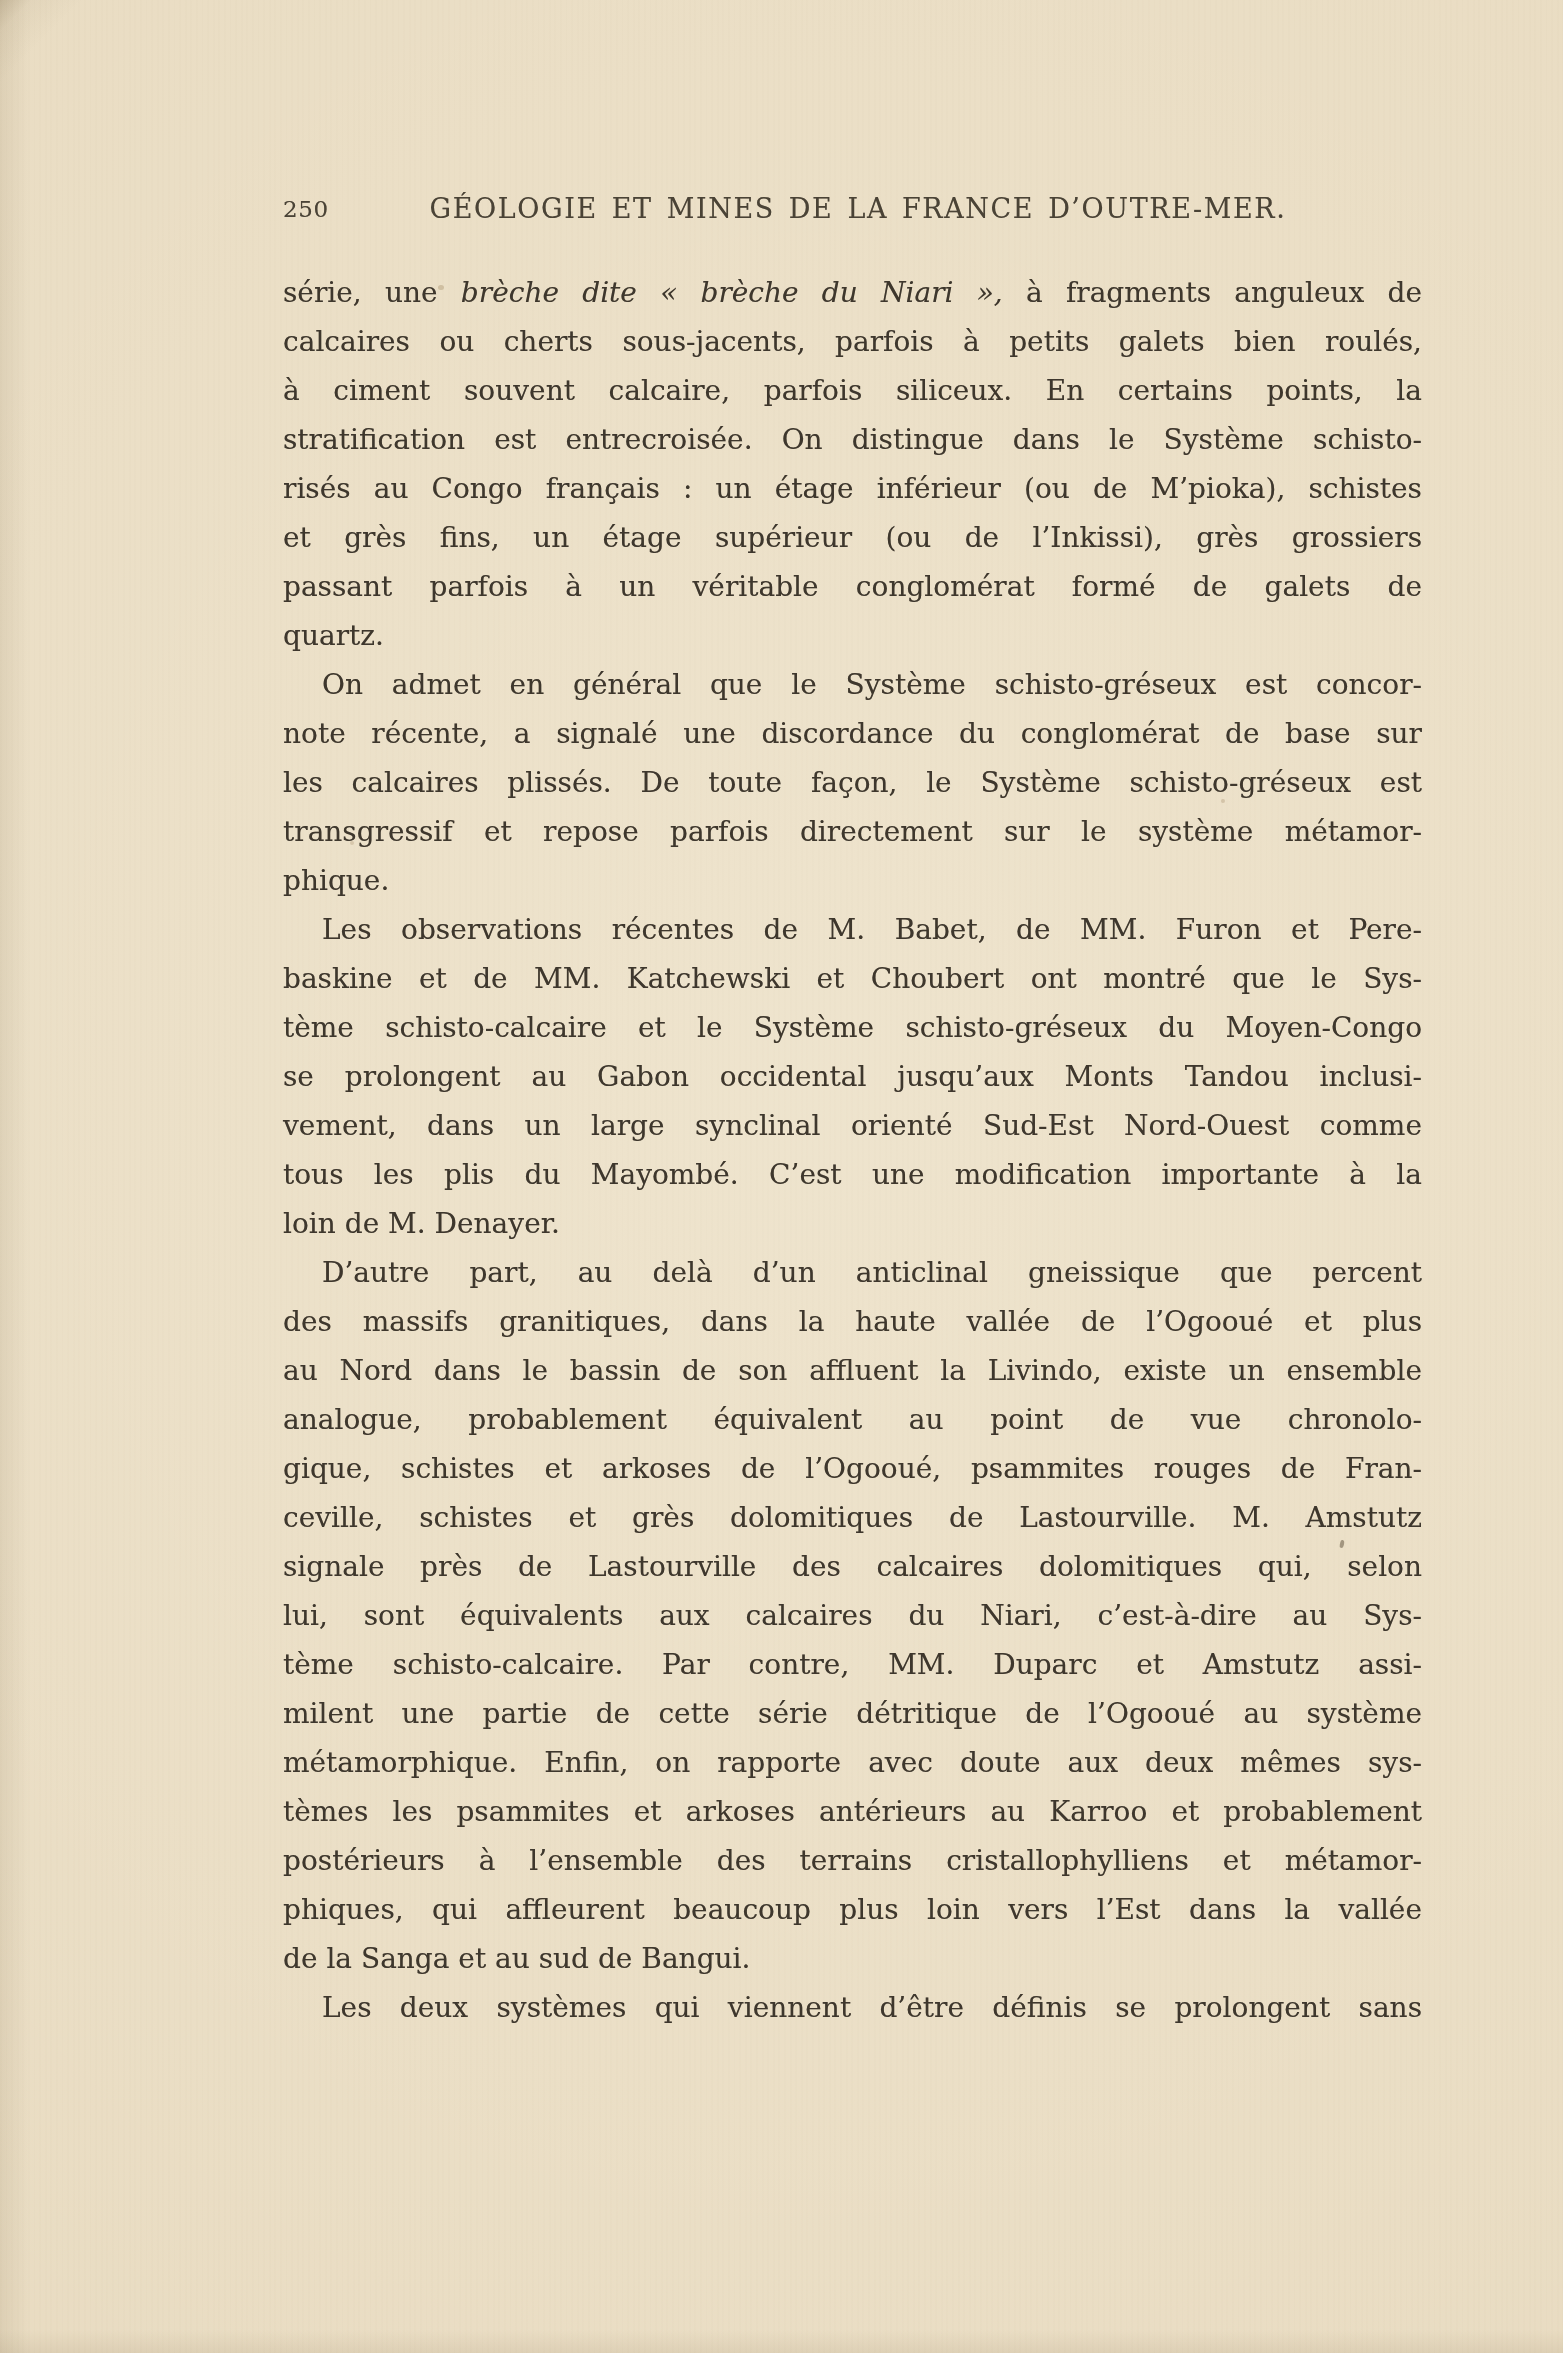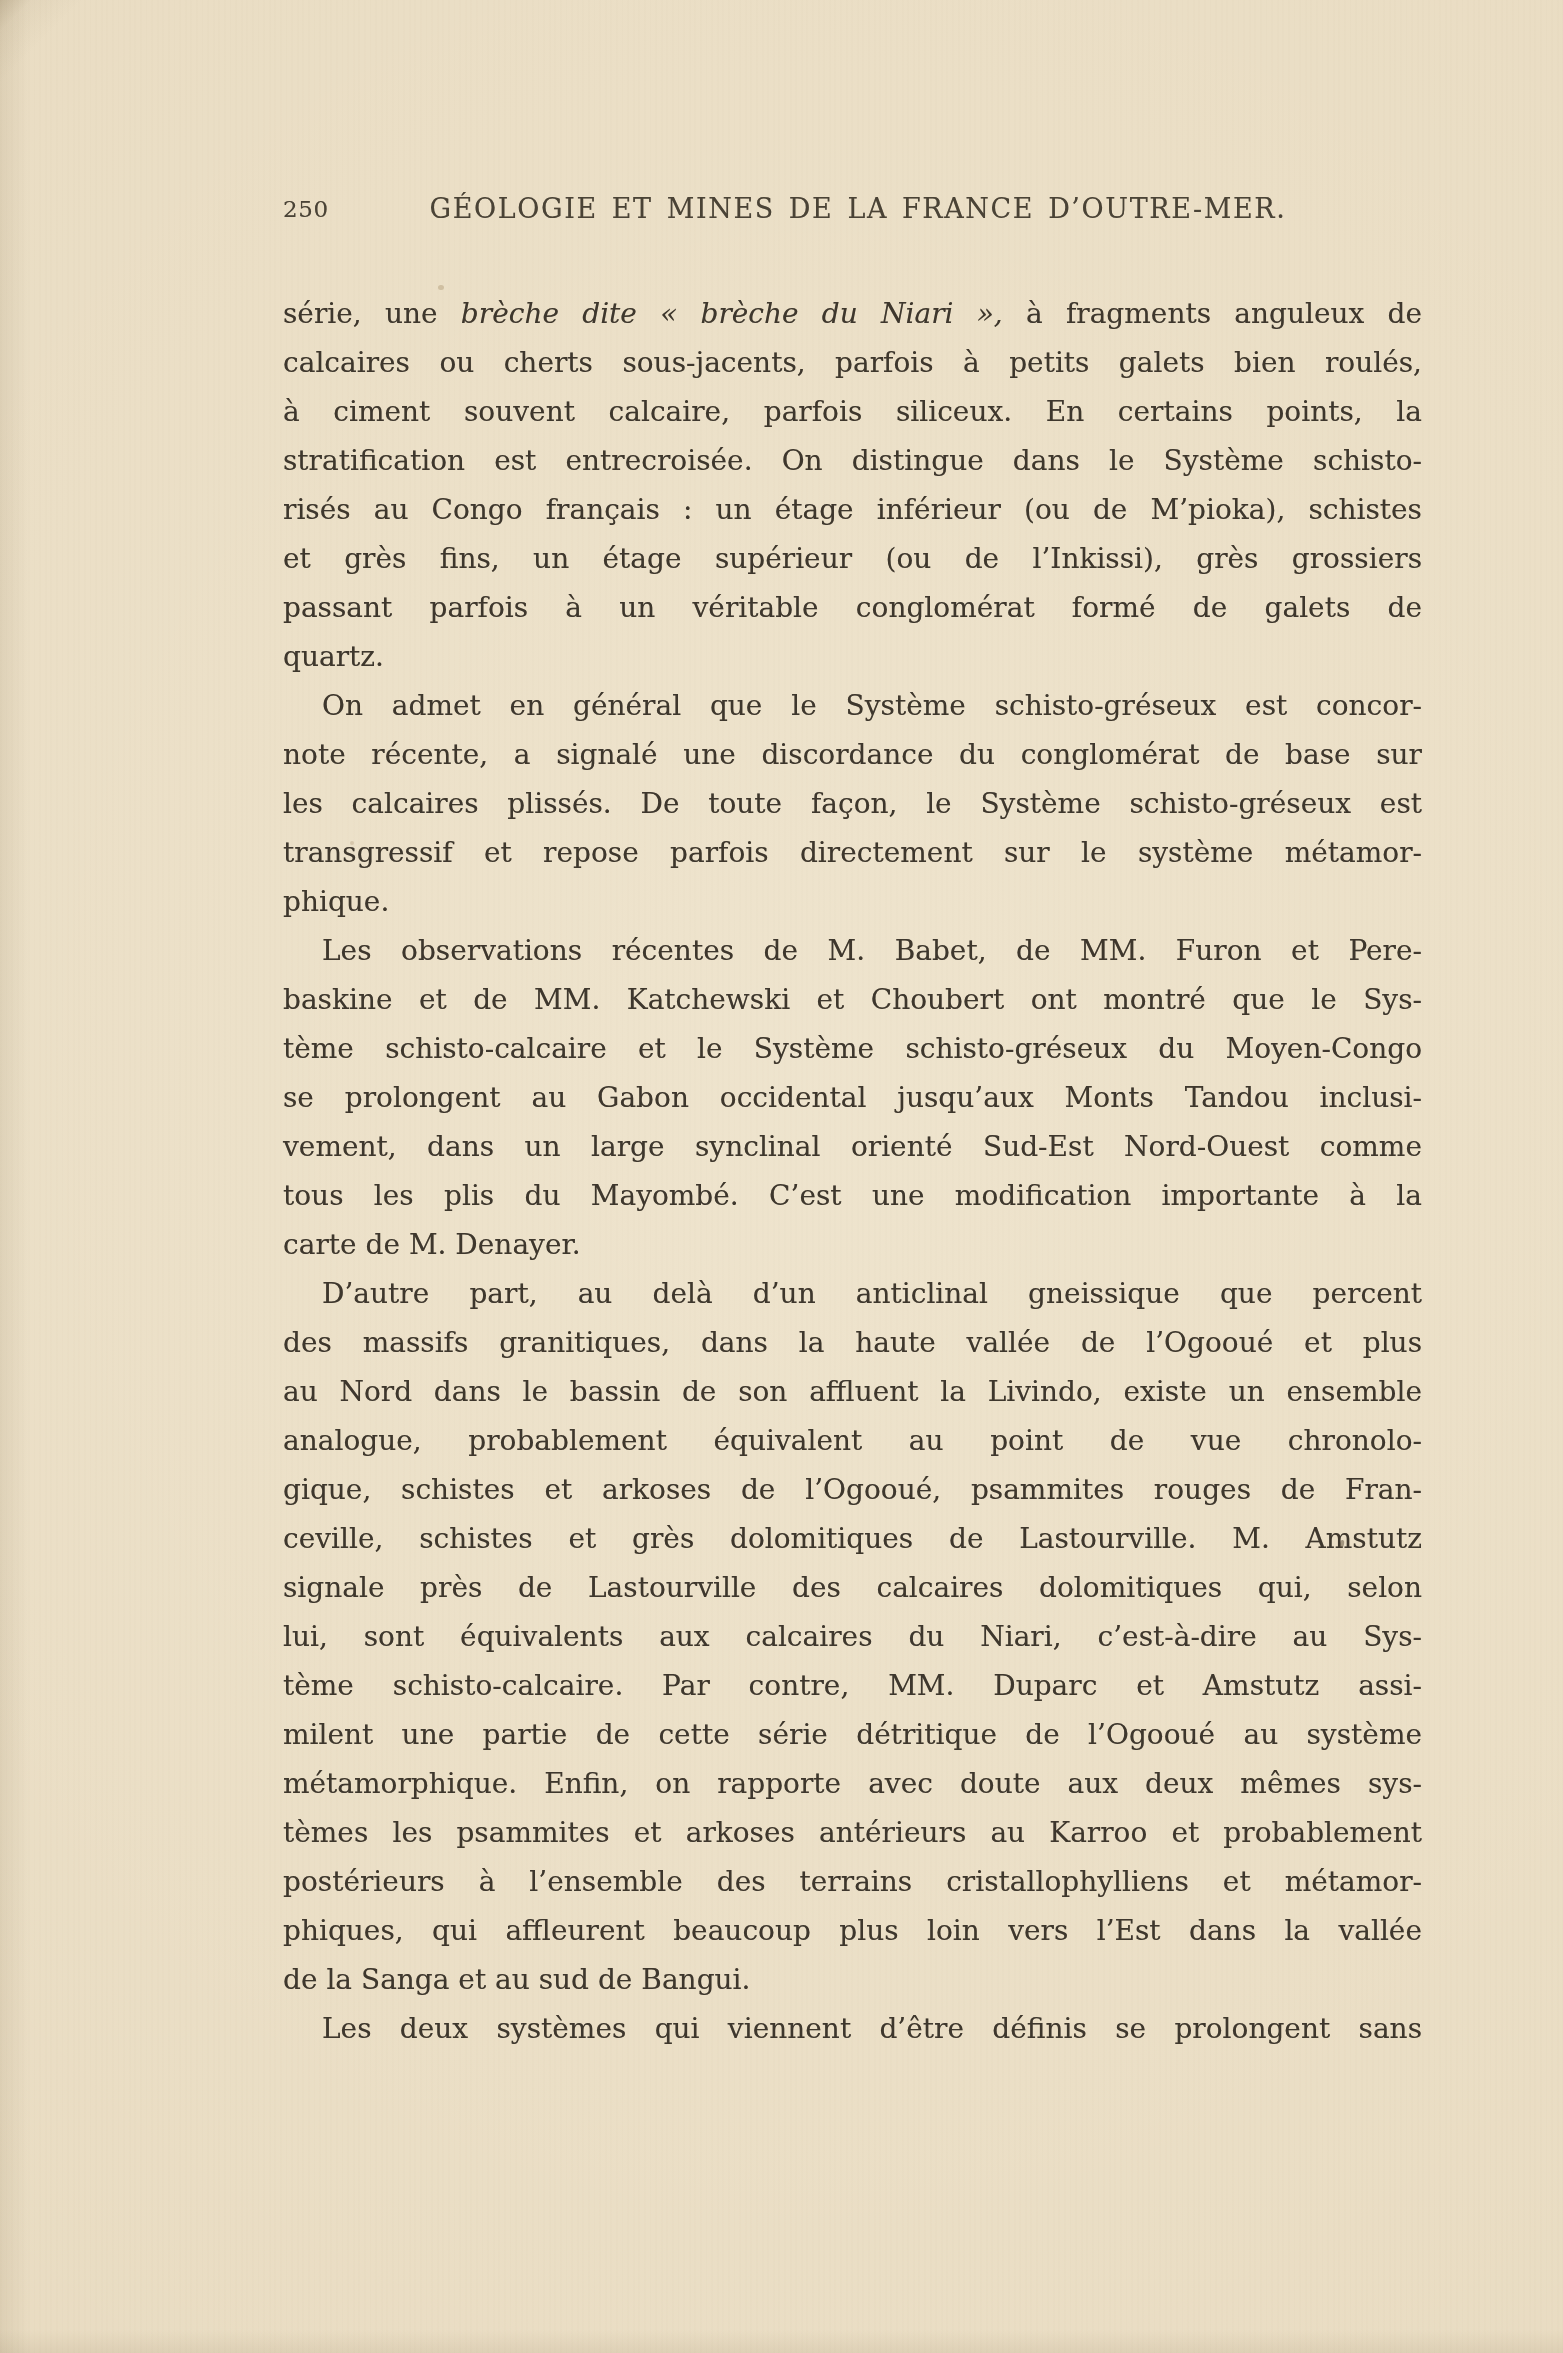--- a/index.html
+++ b/index.html
@@ -67,21 +67,20 @@
   }
   .text-block{
     position:absolute;
     left:283px;
     top:268px;
     width:1139px;
     font-size:28px;
     line-height:49px;
     text-align:justify;
     text-shadow:0 0 0.6px rgba(62,55,45,.38);
-    margin-top:21px;
   }
   .line{
     height:49px;
     text-align:justify;
     text-align-last:justify;
     overflow:visible;
   }
   .line.pe{ text-align-last:left; }
   .line.indent{ text-indent:39px; }
   .italic{ font-style:italic; }
@@ -122,21 +121,21 @@
       <div class="line"><span>note récente, a signalé une discordance du conglomérat de base sur</span></div>
       <div class="line"><span>les calcaires plissés. De toute façon, le Système schisto-gréseux est</span></div>
       <div class="line"><span>transgressif et repose parfois directement sur le système métamor-</span></div>
       <div class="line pe"><span>phique.</span></div>
       <div class="line indent"><span>Les observations récentes de M. Babet, de MM. Furon et Pere-</span></div>
       <div class="line"><span>baskine et de MM. Katchewski et Choubert ont montré que le Sys-</span></div>
       <div class="line"><span>tème schisto-calcaire et le Système schisto-gréseux du Moyen-Congo</span></div>
       <div class="line"><span>se prolongent au Gabon occidental jusqu’aux Monts Tandou inclusi-</span></div>
       <div class="line"><span>vement, dans un large synclinal orienté Sud-Est Nord-Ouest comme</span></div>
       <div class="line"><span>tous les plis du Mayombé. C’est une modification importante à la</span></div>
-      <div class="line pe"><span>carte de M. Denayer.</span></div>
+      <div class="line pe"><span>loin de M. Denayer.</span></div>
       <div class="line indent"><span>D’autre part, au delà d’un anticlinal gneissique que percent</span></div>
       <div class="line"><span>des massifs granitiques, dans la haute vallée de l’Ogooué et plus</span></div>
       <div class="line"><span>au Nord dans le bassin de son affluent la Livindo, existe un ensemble</span></div>
       <div class="line"><span>analogue, probablement équivalent au point de vue chronolo-</span></div>
       <div class="line"><span>gique, schistes et arkoses de l’Ogooué, psammites rouges de Fran-</span></div>
       <div class="line"><span>ceville, schistes et grès dolomitiques de Lastourville. M. Amstutz</span></div>
       <div class="line"><span>signale près de Lastourville des calcaires dolomitiques qui, selon</span></div>
       <div class="line"><span>lui, sont équivalents aux calcaires du Niari, c’est-à-dire au Sys-</span></div>
       <div class="line"><span>tème schisto-calcaire. Par contre, MM. Duparc et Amstutz assi-</span></div>
       <div class="line"><span>milent une partie de cette série détritique de l’Ogooué au système</span></div>

